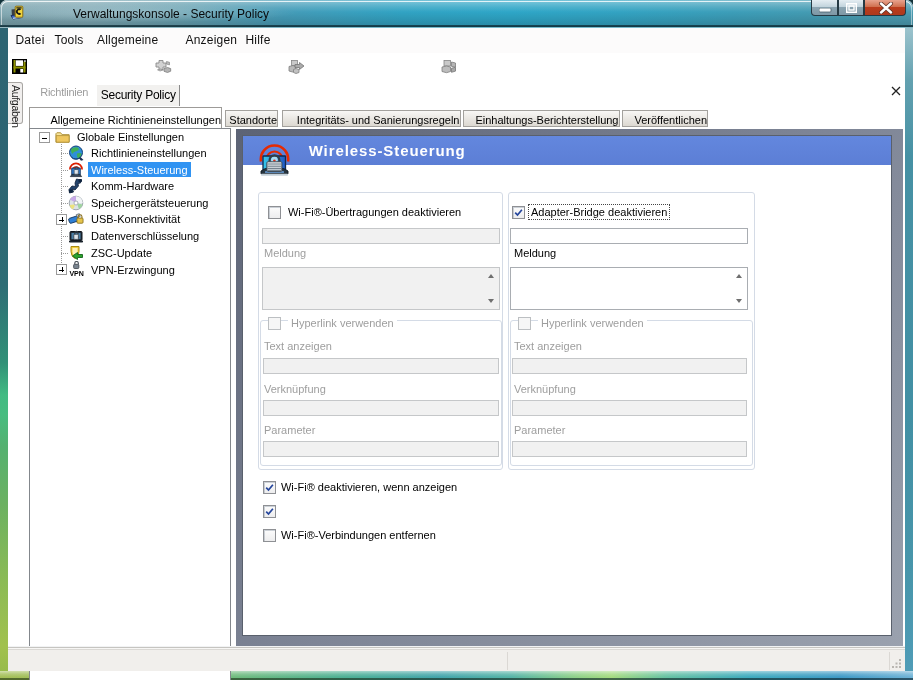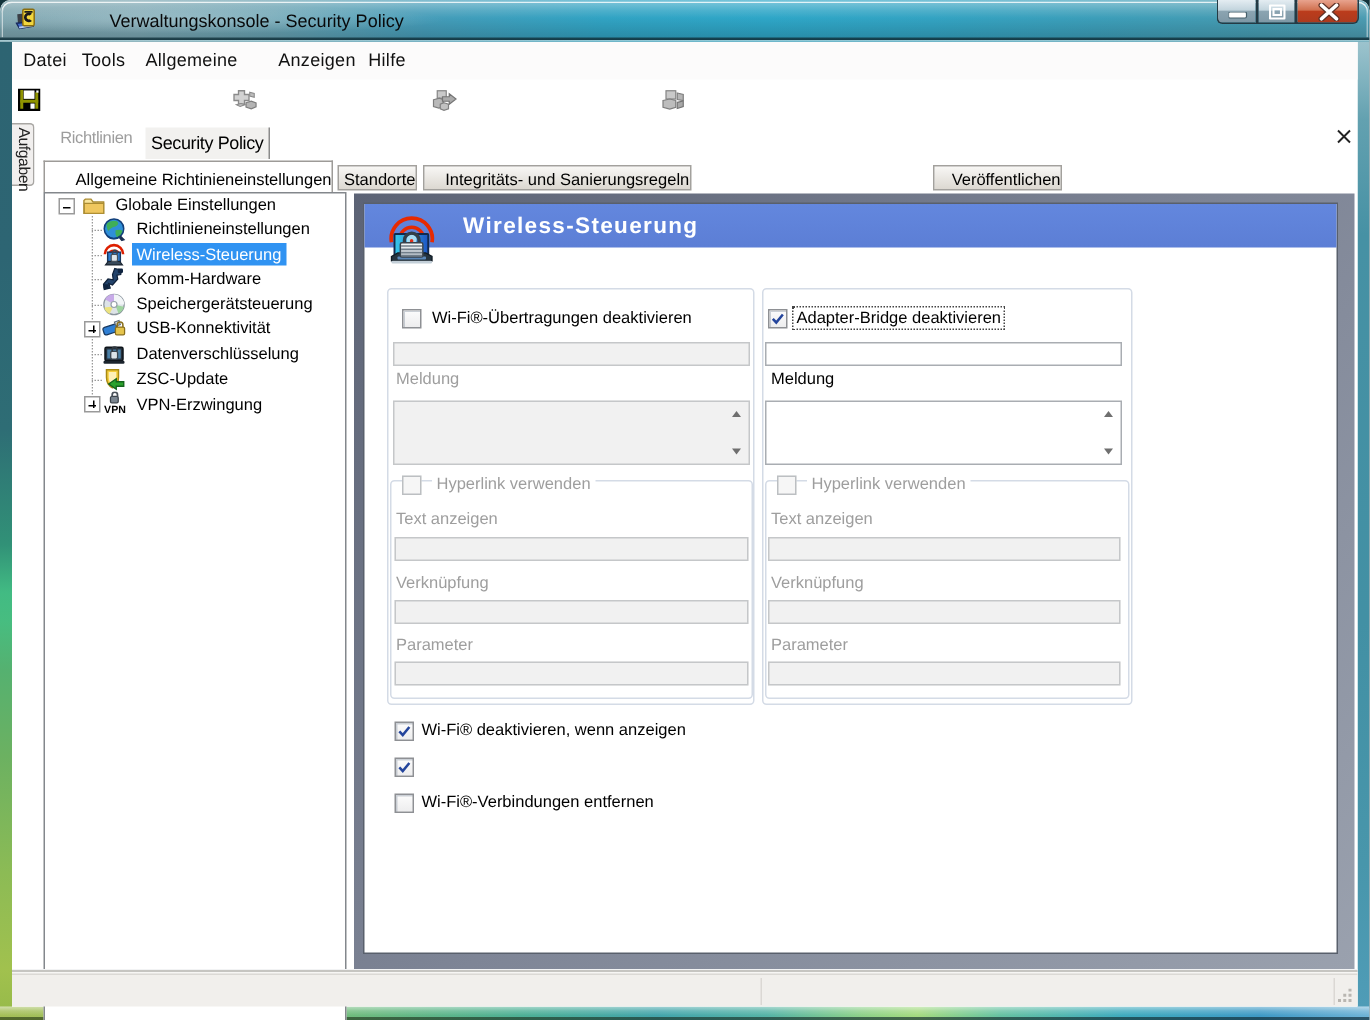--- a/index.html
+++ b/index.html
@@ -173,20 +173,21 @@
       </div>
     <span class="tab1-inactive">Richtlinien</span>
     <div id="tab1-active">Security Policy</div>
     <div id="closex"><svg width="12" height="12">
           <path d="M2 2 L10 10 M10 2 L2 10" stroke="#222" stroke-width="1.3"></path>
         </svg></div>
 
     <div id="tab2-active">Allgemeine Richtinieneinstellungen</div>
     <div class="tab2" style="left:216.5px;width:53.5px">Standorte</div>
     <div class="tab2" style="left:273.5px;width:179px">Integritäts- und Sanierungsregeln</div>
+    <div class="tab2" style="left:455px;width:156.5px">Einhaltungs-Berichterstellung</div>
     <div class="tab2" style="left:613.5px;width:86.5px">Veröffentlichen</div>
 
     <div id="tree">
       <svg class="abs" style="left:31px;top:15px" width="1" height="126">
           <line x1="0.5" y1="0" x2="0.5" y2="125" stroke="#999" stroke-dasharray="1 1"></line>
         </svg>
 
       <div class="trow" style="left:0;top:0px">
         <span class="texp" style="left:9px;top:3px">
             <i></i>

